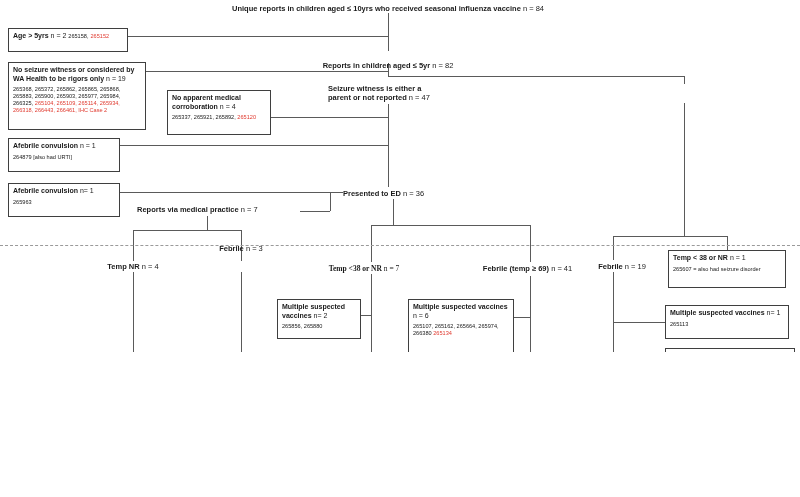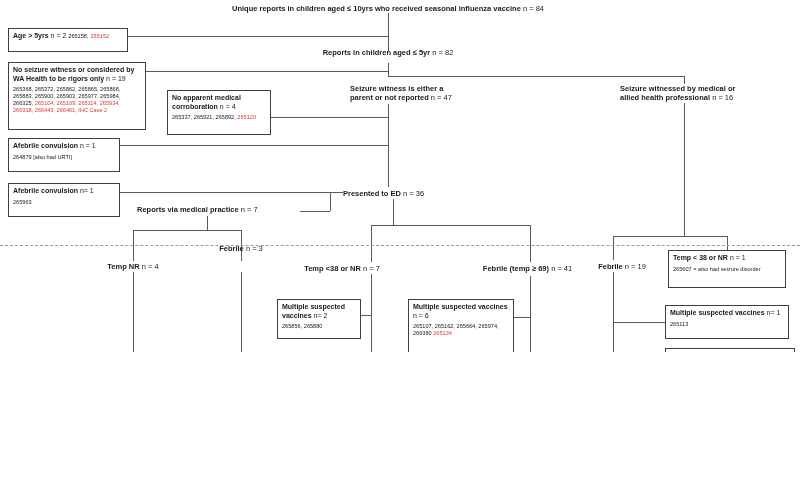--- a/index.html
+++ b/index.html
@@ -65,42 +65,39 @@
   <div class="vl" style="left:530px;top:276px;height:142px;"></div>
   <div class="vl" style="left:613px;top:272px;height:148px;"></div>
   <div class="hl" style="left:361px;top:315px;width:10px;"></div>
   <div class="hl" style="left:514px;top:317px;width:16px;"></div>
   <div class="hl" style="left:514px;top:372px;width:16px;"></div>
   <div class="hl" style="left:613px;top:322px;width:52px;"></div>
   <div class="hl" style="left:613px;top:374px;width:52px;"></div>
 
   <div class="dash" style="top:245px;"></div>
 
-  <div class="flowlabel center" style="left:308px;top:48px;width:160px;">
+  <div class="flowlabel center" style="left:308px;top:61px;width:160px;">
     <span class="b">Reports in children aged ≤ 5yr</span> <span>n = 82</span>
   </div>
-  <div class="flowlabel" style="left:328px;top:84px;width:118px;margin-left:22px;">
+  <div class="flowlabel" style="left:328px;top:84px;width:118px;">
     <span class="b">Seizure witness is either a parent or not reported</span> <span>n = 47</span>
-  </div>
-  <div class="flowlabel" style="left:620px;top:84px;width:130px;">
-    <span class="b">Seizure witnessed by medical or allied health professional</span> <span>n = 16</span>
   </div>
   <div class="flowlabel" style="left:343px;top:189px;width:110px;">
     <span class="b">Presented to ED</span> <span>n = 36</span>
   </div>
   <div class="flowlabel" style="left:137px;top:205px;width:165px;">
     <span class="b">Reports via medical practice</span> <span>n = 7</span>
   </div>
   <div class="flowlabel center" style="left:93px;top:262px;width:80px;">
     <span class="b">Temp NR</span> <span>n = 4</span>
   </div>
   <div class="flowlabel center" style="left:201px;top:244px;width:80px;">
     <span class="b">Febrile</span> <span>n = 3</span>
   </div>
-  <div class="flowlabel center" style="left:282px;top:264px;width:120px;">
+  <div class="flowlabel center" style="left:304px;top:264px;width:120px;font-family:Liberation Serif, serif;">
     <span class="b">Temp &lt;38 or NR</span> <span>n = 7</span>
   </div>
   <div class="flowlabel center" style="left:460px;top:264px;width:135px;">
     <span class="b">Febrile (temp ≥ 69)</span> <span>n = 41</span>
   </div>
   <div class="flowlabel center" style="left:582px;top:262px;width:80px;">
     <span class="b">Febrile</span> <span>n = 19</span>
   </div>
 
   <div class="box" style="left:8px;top:28px;width:120px;height:24px;">

